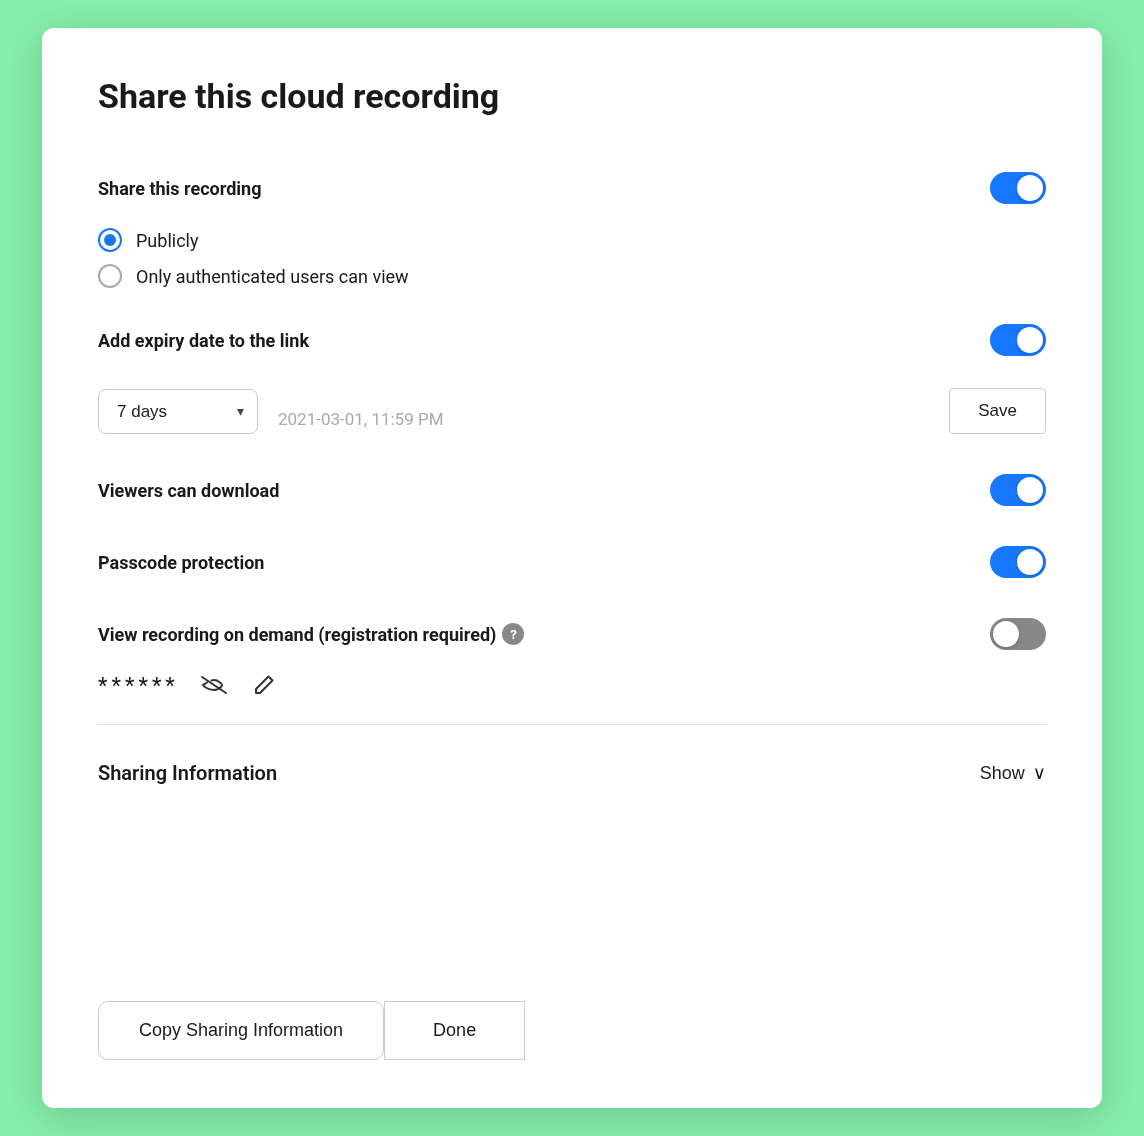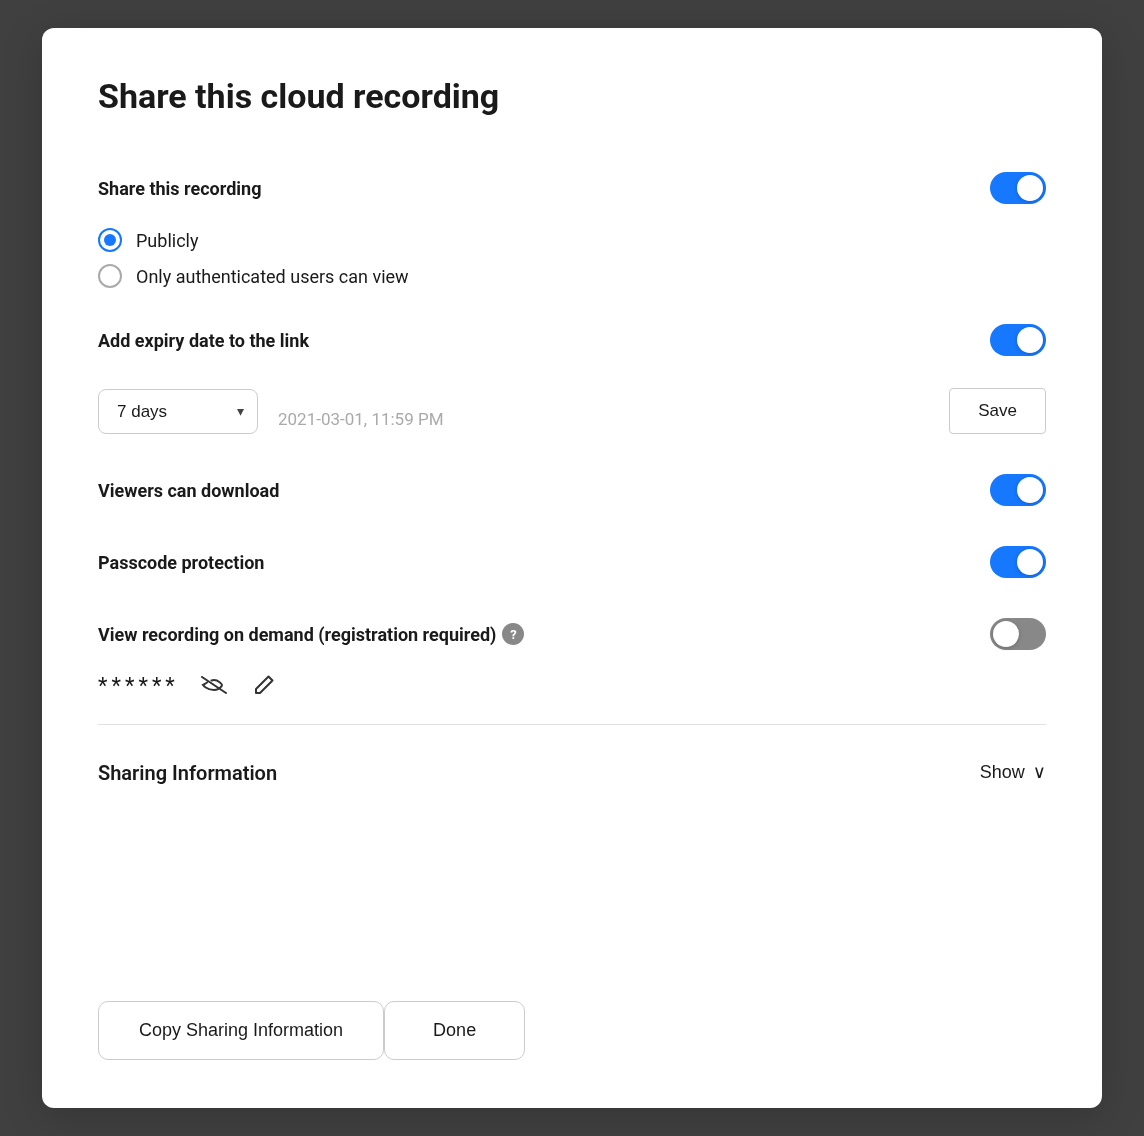--- a/index.html
+++ b/index.html
@@ -11,21 +11,21 @@
       display: flex;
       align-items: center;
       justify-content: center;
       font-family: -apple-system, BlinkMacSystemFont, 'Segoe UI', Roboto, sans-serif;
     }
 
     .backdrop {
       position: relative;
       width: 1144px;
       height: 1136px;
-      background: #404040;
+      background: #86efac;
       display: flex;
       align-items: center;
       justify-content: center;
     }
 
     .modal {
       position: relative;
       background: #ffffff;
       border-radius: 12px;
       width: 1060px;
@@ -232,21 +232,21 @@
     
     .divider {
       border: none;
       border-top: 1.5px solid #e0e0e0;
       margin: 16px 0;
     }
 
     
     .sharing-row {
       display: flex;
-      align-items: flex-start;
+      align-items: center;
       justify-content: space-between;
       padding: 20px 0;
     }
 
     .sharing-label {
       font-size: 20px;
       font-weight: 600;
       color: #1a1a1a;
     }
 
@@ -276,21 +276,21 @@
       border-radius: 10px;
       padding: 18px 40px;
       font-size: 18px;
       background: #fff;
       cursor: pointer;
       color: #1a1a1a;
     }
 
     .done-btn {
       border: 1.5px solid #ccc;
-      border-radius: 10px;
+      border-radius: 0;
       padding: 18px 48px;
       font-size: 18px;
       background: #fff;
       cursor: pointer;
       color: #1a1a1a;
     }
 
     
     .help-icon {
       display: inline-flex;

